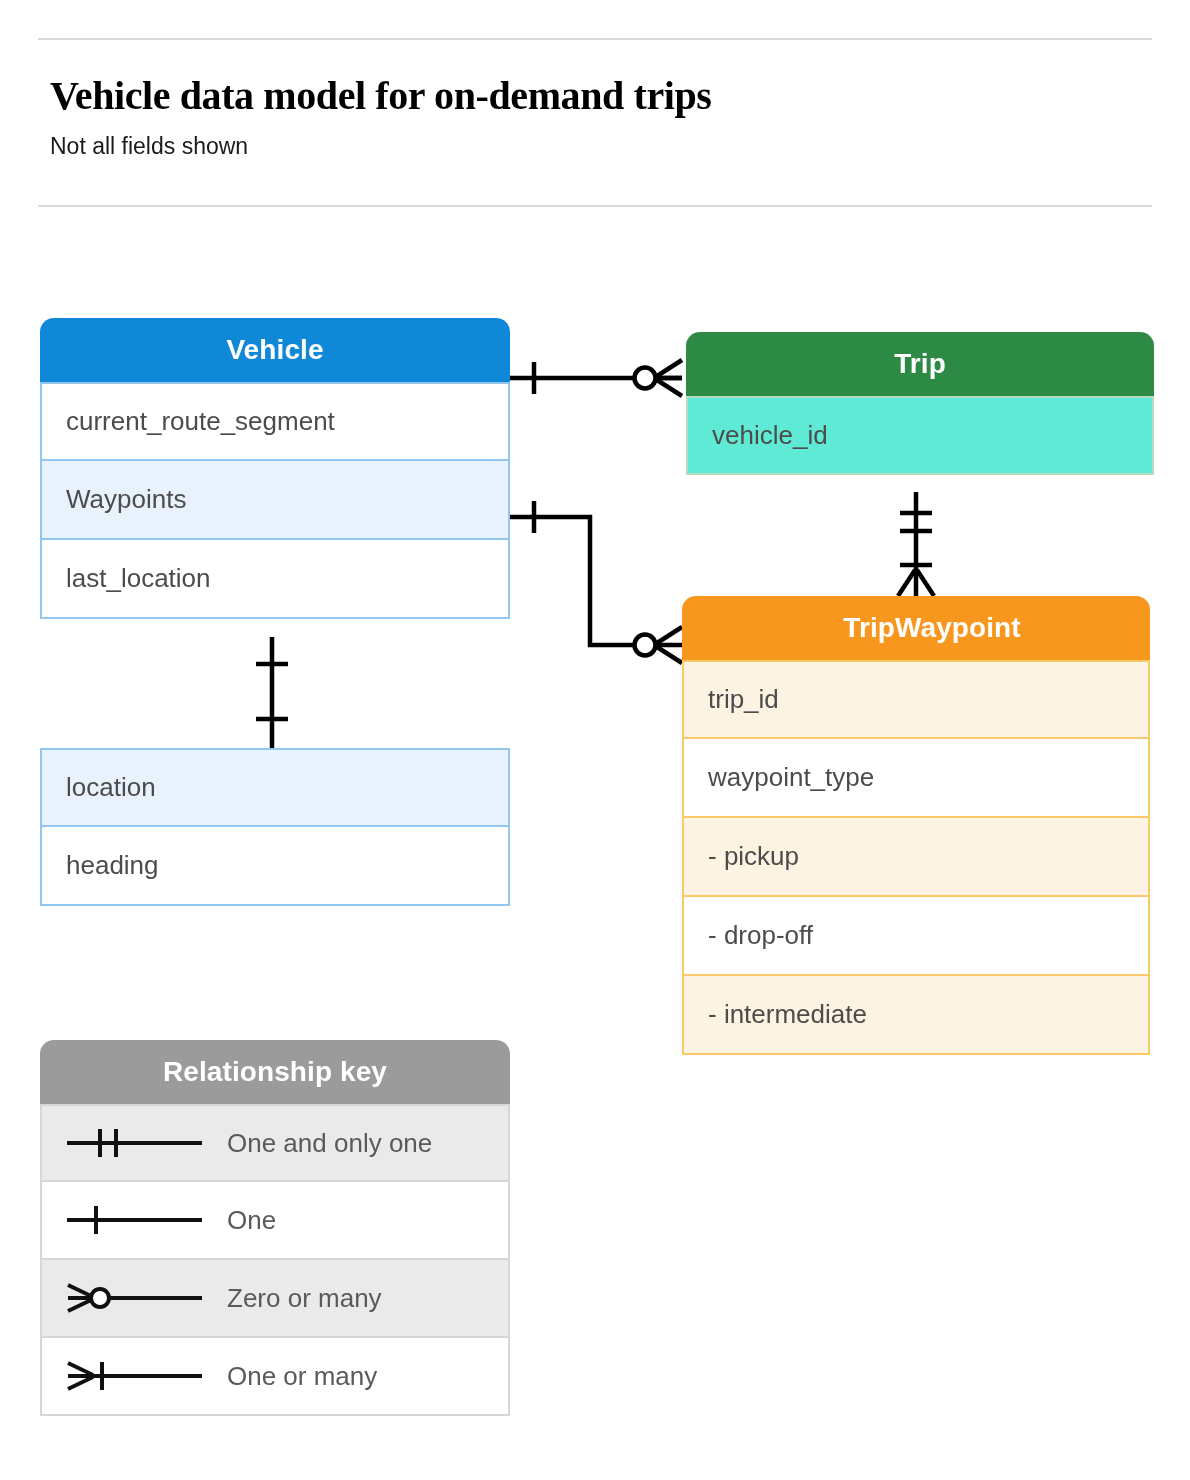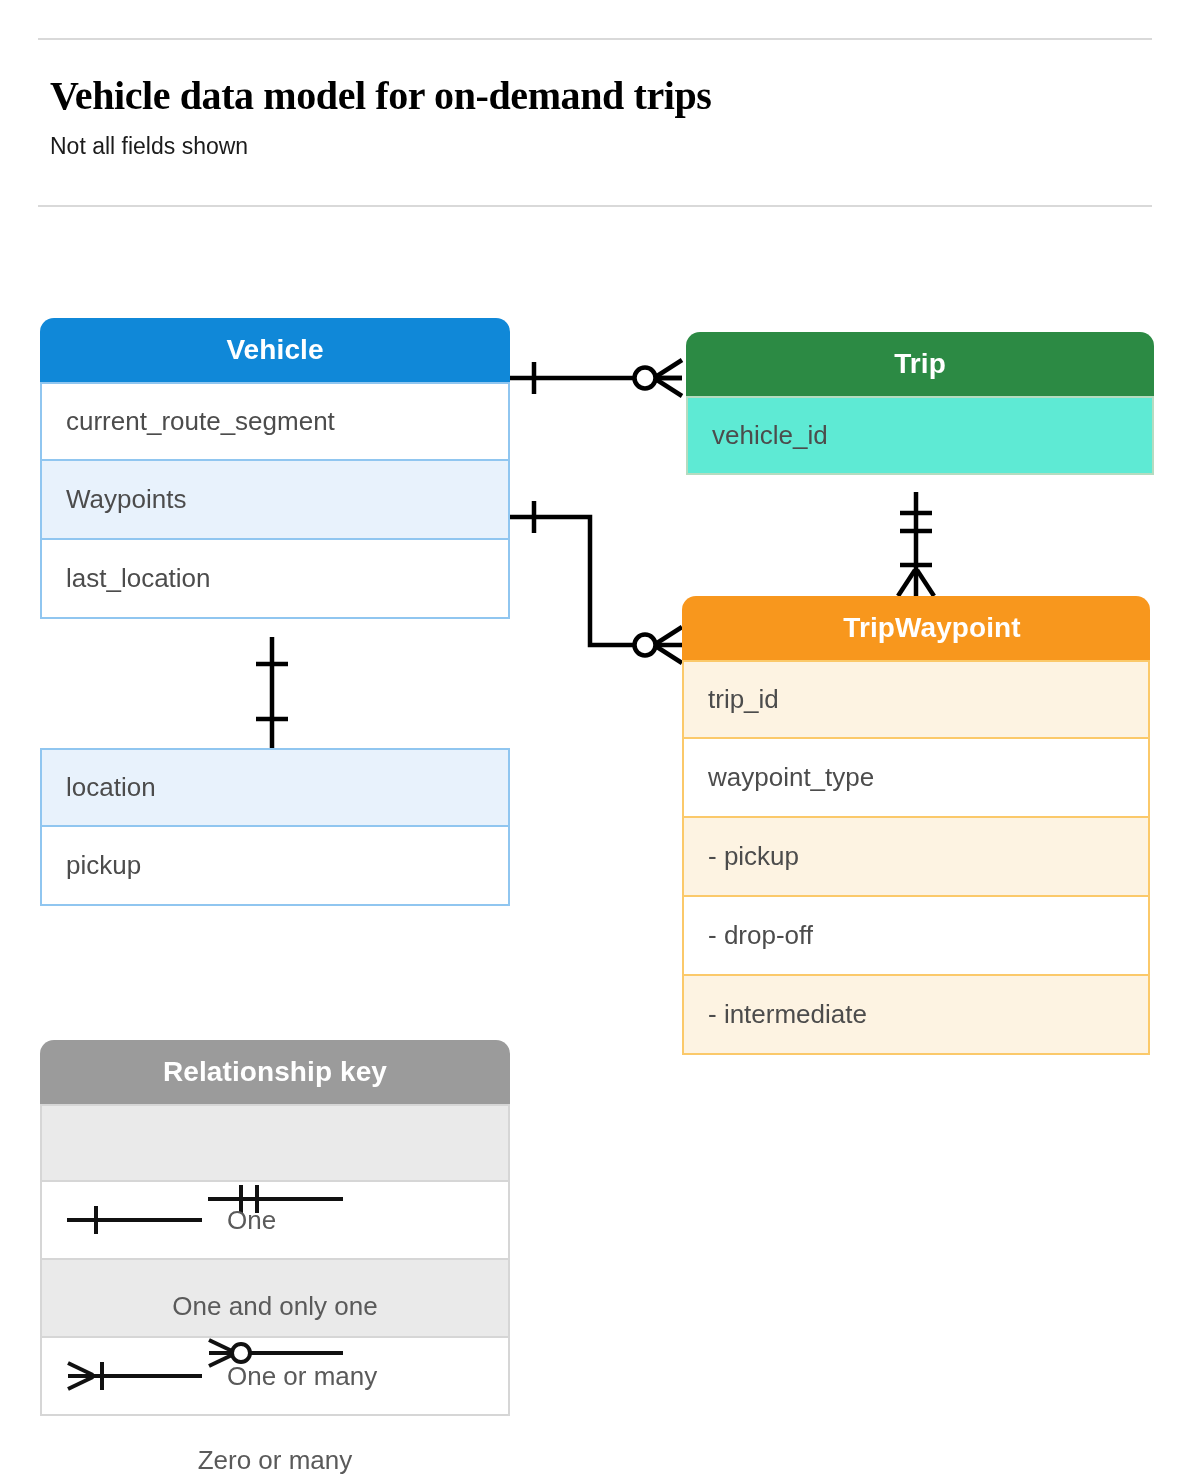--- a/index.html
+++ b/index.html
@@ -100,21 +100,21 @@
   }
   .theme-orange .entity-row.tint { background: #fdf3e2; }
 
   
   .theme-gray .entity-header { background: #9b9b9b; }
   .theme-gray .entity-row {
     border-color: #d6d6d6;
     background: #ffffff;
     padding-left: 0;
   }
-  .theme-gray .entity-row.tint { background: #eaeaea; flex-direction: column; }
+  .theme-gray .entity-row.tint { background: #eaeaea; }
 
   
   #entity-vehicle          { left: 40px;  top: 318px;  width: 470px; }
   #entity-vehicle-location { left: 40px;  top: 748px;  width: 470px; }
   #entity-trip             { left: 666px; top: 332px;  width: 468px; margin-left: 20px; }
   #entity-tripwaypoint     { left: 682px; top: 596px;  width: 468px; }
   #legend-box              { left: 40px;  top: 1040px; width: 470px; }
 
   
   .legend-row { height: 78px; }
@@ -188,21 +188,21 @@
 
 <div class="entity theme-blue" id="entity-vehicle">
   <div class="entity-header">Vehicle</div>
   <div class="entity-row first">current_route_segment</div>
   <div class="entity-row tint">Waypoints</div>
   <div class="entity-row">last_location</div>
 </div>
 
 <div class="entity theme-blue" id="entity-vehicle-location">
   <div class="entity-row first tint">location</div>
-  <div class="entity-row">pickup</div>
+  <div class="entity-row">heading</div>
 </div>
 
 <div class="entity theme-green" id="entity-trip">
   <div class="entity-header">Trip</div>
   <div class="entity-row first tint">vehicle_id</div>
 </div>
 
 <div class="entity theme-orange" id="entity-tripwaypoint">
   <div class="entity-header">TripWaypoint</div>
   <div class="entity-row first tint">trip_id</div>

